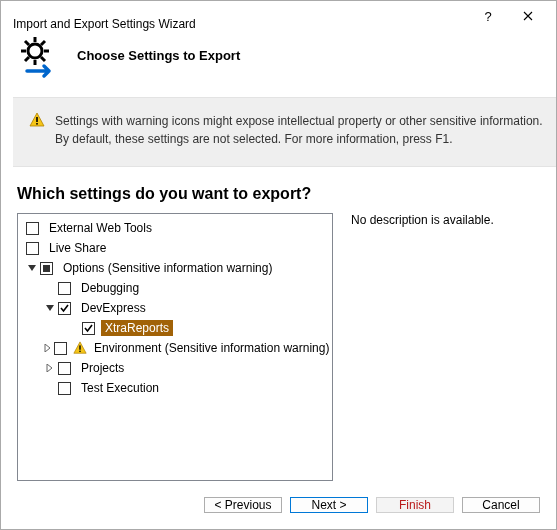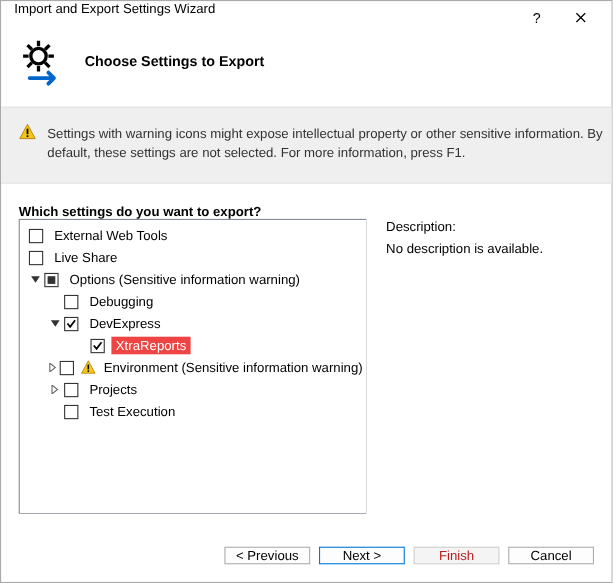--- a/index.html
+++ b/index.html
@@ -1,42 +1,42 @@
 <!DOCTYPE html>
 <html><head>
 <meta charset="utf-8">
 <style>
   * { box-sizing: border-box; font-family: "Segoe UI", Tahoma, sans-serif; }
   body { margin: 0; background: #fff; }
   .window { width: 557px; height: 530px; border: 1px solid #aaa; display: flex; flex-direction: column; background: #fff; }
-  .titlebar { height: 30px; display: flex; align-items: flex-start; padding: 0 8px 0 12px; font-size: 12px; color: #000; }
+  .titlebar { height: 30px; display: flex; align-items: flex-end; padding: 0 8px 0 12px; font-size: 12px; color: #000; }
   .titlebar .title { flex: 1; }
   .titlebar .tbtn { width: 40px; height: 30px; display: flex; align-items: center; justify-content: center; font-size: 13px; cursor: default; }
   .header { display: flex; align-items: center; padding: 0 12px 18px 12px; gap: 16px; }
   .gearwrap { width: 48px; height: 48px; display:flex; align-items:center; justify-content:center; }
   .header h2 { font-size: 13px; font-weight: 700; margin: 0; }
-  .warnstrip { background: #efefef; padding: 14px 8px 18px 16px; display: flex; gap: 10px; font-size: 12px; color: #333; line-height: 1.5; border-top:1px solid #e3e3e3; border-bottom:1px solid #e3e3e3;}
+  .warnstrip { background: #efefef; padding: 14px 8px 18px 16px; display: flex; gap: 10px; font-size: 12px; color: #333; line-height: 1.5; border-top:1px solid #e3e3e3; border-bottom:1px solid #e3e3e3;margin-left:12px;}
   .warnstrip .txt { flex:1; }
   .section { padding: 18px 16px 0 16px; display:flex; flex-direction:column; flex:1; min-height:0; }
-  .section .prompt { font-size: 12px; font-weight: 700; }
+  .section .prompt { font-size: 16px; font-weight: 700; margin-bottom: 10px; }
   .cols { display: flex; gap: 18px; flex: 1; min-height: 0; }
   .treebox { width: 316px; height: 268px; border: 1px solid #828790; overflow: auto; position: relative; font-size: 12px; padding: 4px 0; background:#fff; }
   .treebox::-webkit-scrollbar { width:17px; height:17px; }
   .treebox::-webkit-scrollbar-track { background:#f0f0f0; }
   .treebox::-webkit-scrollbar-thumb { background:#c2c3c9; }
   .descpane { flex: 1; font-size: 12px; }
   .descpane .dh { margin-bottom: 6px; }
   .row { display: flex; align-items: center; height: 20px; white-space: nowrap; padding-right:6px;}
   .exp { width: 12px; height: 12px; display: inline-flex; align-items:center; justify-content:center; margin-right:2px; }
   .cb { width: 13px; height: 13px; border: 1px solid #333; background: #fff; margin-right: 6px; display:inline-flex; align-items:center; justify-content:center; flex-shrink:0;}
   .cb.mixed::after { content:""; width:7px; height:7px; background:#333; }
   .cb.checked svg { display:block; }
   .cb svg { display:none; }
   .lbl { padding: 1px 4px; }
-  .lbl.sel { background: #ef4444; color: #fff; }
+  .lbl.sel { background: #a16207; color: #fff; }
   .ind0 { padding-left: 8px; }
   .ind1 { padding-left: 40px; }
   .ind2 { padding-left: 64px; }
   .ind1e { padding-left: 26px; }
   .ind0e { padding-left: 8px; }
   .buttons { padding: 16px; display:flex; justify-content:flex-end; gap:8px; border-top: 0; }
   .btn { min-width: 78px; height: 16px; border: 1px solid #adadad; background: #fdfdfd; font-size: 12px; display:inline-flex; align-items:center; justify-content:center; cursor:default; }
   .btn.primary { border: 1px solid #0078d7; }
   .btn.disabled { color: #b91c1c; border-color:#d0d0d0; background:#f4f4f4; }
   .warnicon { width:16px; height:16px; flex-shrink:0; }
@@ -162,21 +162,20 @@
 
         <div class="row ind1">
           <span class="cb"></span>
           <span class="lbl">Test Execution</span>
         </div>
 
         <div style="width:600px;height:1px;"></div>
       </div>
 
       <div class="descpane">
-        <div class="dh">Description:</div>
         <div>No description is available.</div>
       </div>
     </div>
   </div>
 
   <div class="buttons">
     <div class="btn">
         <span>&lt; Previous</span>
       </div>
     <div class="btn primary">

